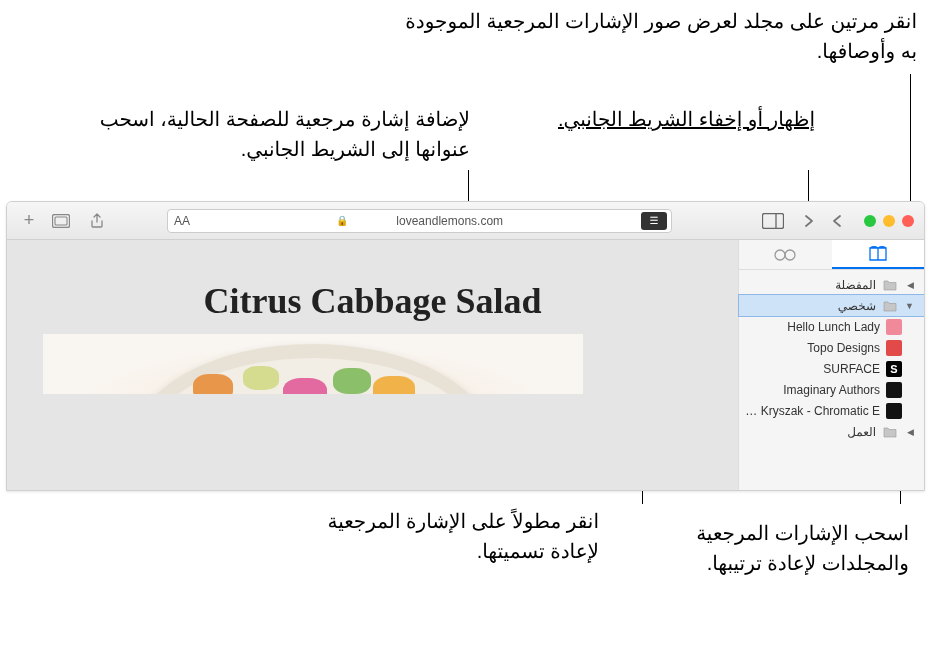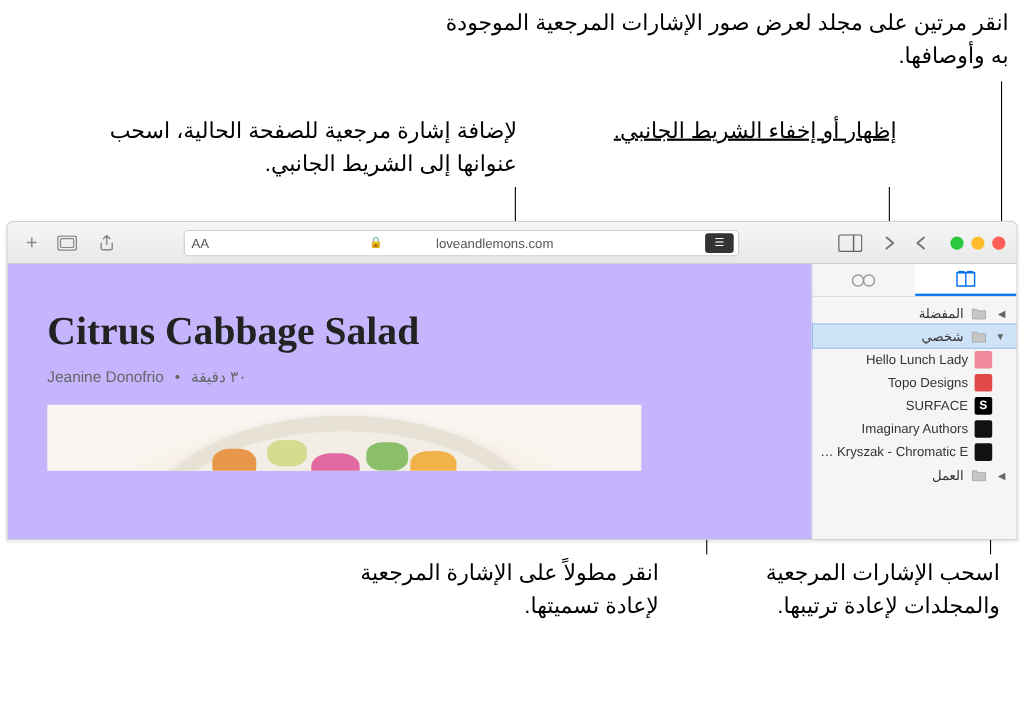--- a/index.html
+++ b/index.html
@@ -183,24 +183,24 @@
   white-space: nowrap;
   overflow: hidden;
   text-overflow: ellipsis;
   text-align: right;
   color: #333;
 }
 .sb-item.indent { padding-right: 22px; }
 .fav-swatch { width:16px; height:16px; border-radius:2px; }
 .content-area {
   flex: 1;
-  background: #c4b5fd;
+  background: #e5e5e5;
   padding: 40px 36px;
   direction: ltr;
-  text-align: left;
+  text-align: center;
   overflow: hidden;
 }
 .article-title {
   font-size: 36px;
   font-weight: 700;
   color: #222;
   margin-bottom: 12px;
   font-family: Georgia, serif;
 }
 .article-desc {
@@ -248,21 +248,21 @@
 
 <div class="callout" style="top:6px; right:14px; width:520px;">انقر مرتين على مجلد لعرض صور الإشارات المرجعية الموجودة به وأوصافها.</div>
 <div class="callout-line" style="right:20px; top:74px; width:1px; height:210px;"></div>
 
 <div class="callout" style="top:104px; right:116px; width:260px;text-decoration:underline;">إظهار أو إخفاء الشريط الجانبي.</div>
 <div class="callout-line" style="right:122px; top:170px; width:1px; height:40px;"></div>
 
 <div class="callout" style="top:104px; left:40px; width:430px; text-align:right;">لإضافة إشارة مرجعية للصفحة الحالية، اسحب عنوانها إلى الشريط الجانبي.</div>
 <div class="callout-line" style="left:468px; top:170px; width:1px; height:48px;"></div>
 
-<div class="callout" style="top:506px; right:22px; width:280px;">اسحب الإشارات المرجعية والمجلدات لإعادة ترتيبها.</div>
+<div class="callout" style="top:518px; right:22px; width:280px;">اسحب الإشارات المرجعية والمجلدات لإعادة ترتيبها.</div>
 <div class="callout-line" style="right:30px; top:444px; width:1px; height:60px;"></div>
 
 <div class="callout" style="top:506px; right:332px; width:300px;">انقر مطولاً على الإشارة المرجعية لإعادة تسميتها.</div>
 <div class="callout-line" style="right:288px; top:304px; width:1px; height:200px;"></div>
 <div class="callout-line" style="right:160px; top:303px; width:128px; height:1px;"></div>
 
 <div class="browser-window">
 
   <div class="titlebar">
     <div class="new-tab-btn">+</div>
@@ -380,25 +380,20 @@
                 <path d="M1 2h4l1 1.5h7V11H1z" fill="#c6c6c6" stroke="#999" stroke-width="0.6"></path>
               </svg>
           </span>
           <span class="sb-label">العمل</span>
         </div>
       </div>
     </div>
 
     <div class="content-area">
       <h1 class="article-title">Citrus Cabbage Salad</h1>
-      <div class="article-meta">
-        <span>Jeanine Donofrio</span>
-        <span class="dot">•</span>
-        <span>٣٠ دقيقة</span>
-      </div>
       <div class="food-img">
         <div class="plate"></div>
         <div class="food-bits">
           <div class="bit" style="left:20px;top:10px;width:40px;height:28px;background:#e8974a"></div>
           <div class="bit" style="left:70px;top:2px;width:36px;height:24px;background:#d5dc8f"></div>
           <div class="bit" style="left:110px;top:14px;width:44px;height:30px;background:#e26aa0"></div>
           <div class="bit" style="left:160px;top:4px;width:38px;height:26px;background:#8bbf6a"></div>
           <div class="bit" style="left:200px;top:12px;width:42px;height:28px;background:#f1b24a"></div>
 
         </div>

